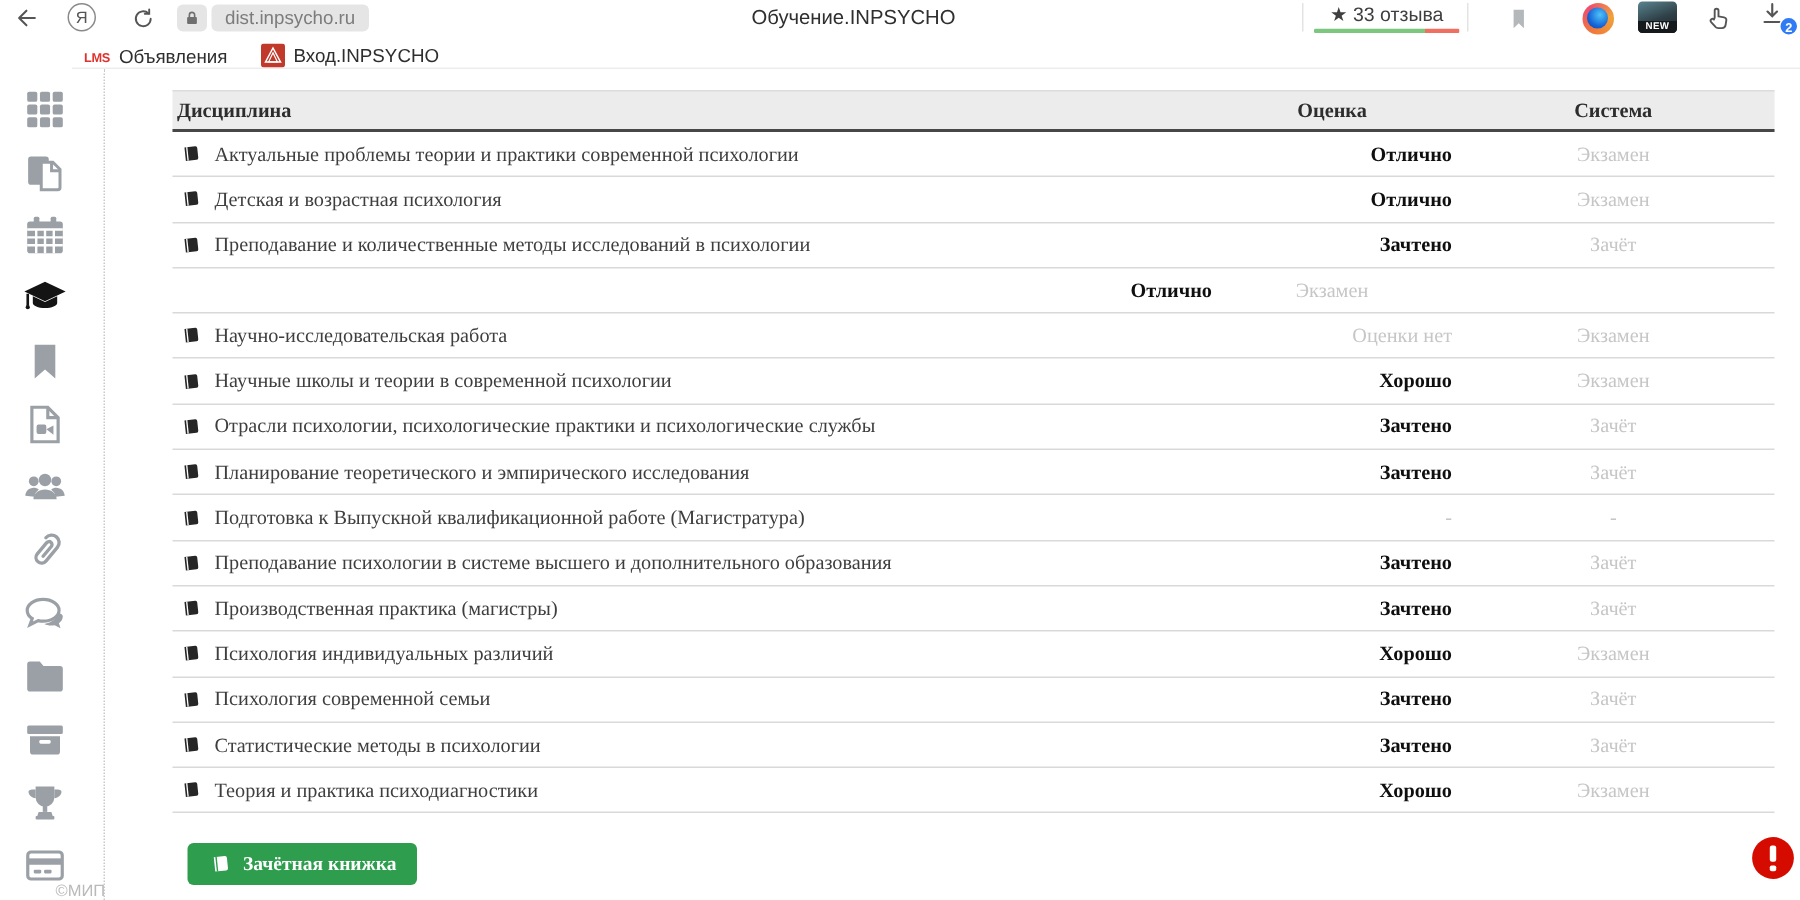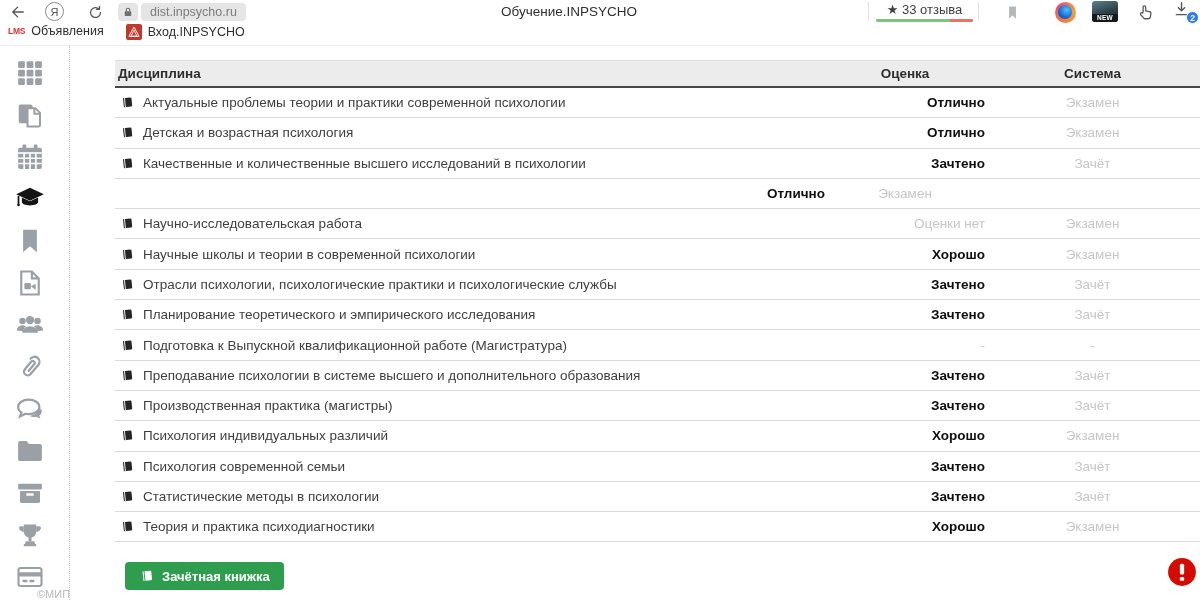--- a/index.html
+++ b/index.html
@@ -38,38 +38,38 @@
              display:flex; align-items:flex-end; justify-content:center; }
   .new-badge-text { font-size:6.5px; font-weight:700; color:#fff; background:#15191c;
                     width:100%; text-align:center; line-height:8px; letter-spacing:.3px; }
   .hand-btn { left:1134px; top:1px; width:22px; height:22px; }
   .dl-btn { left:1172px; top:0; width:24px; height:23px; position:absolute; }
   .dl-badge { position:absolute; right:-3px; bottom:-1px; width:13px; height:13px; border-radius:50%;
               background:#2f7bf5; color:#fff; font-size:8.5px; font-weight:700;
               display:flex; align-items:center; justify-content:center; border:1px solid #fff; }
 
   
-  .bookmarks-bar { height:22px; display:flex; align-items:flex-start; padding-left:8px;
-                   border-bottom:1px solid #ededed; background:#fff; }
+  .bookmarks-bar { height:22px; display:flex; align-items:flex-end; padding-left:8px;
+                   border-bottom:1px solid #ededed; background:#fff;margin-left:48px; }
   .bm-item { display:flex; align-items:center; cursor:pointer; }
   .lms-logo { color:#e0312e; font-weight:800; font-size:8.5px; letter-spacing:-0.2px; }
   .bm-label { font-size:12.5px; color:#2e2e2e; margin-left:6px; white-space:nowrap; }
   .bm-item + .bm-item { margin-left:22px; }
 
   
   .content { display:flex; height:554px; }
   .sidebar { position:relative; width:70px; border-right:1px dotted #c9c9c9;
              padding:11px 0 0 12px; display:flex; flex-direction:column; gap:10px; }
   .side-item { width:36px; height:32px; display:flex; align-items:center; justify-content:center;
                color:#9aa0a6; cursor:pointer; }
   .side-item.active { color:#141414; }
   .side-item svg { width:30px; height:30px; }
   .sidebar-footer { position:absolute; left:5px; bottom:1px; font-size:11px; color:#b9b9b9; }
 
-  .main { position:relative; flex:1; padding:14px 0 0 45px; }
+  .main { position:relative; flex:1; padding:14px 17px 0 45px;font-family:Liberation Serif, serif; }
 
   .thead, .trow { display:grid; grid-template-columns:1fr 160px 215px; align-items:center; }
   .thead { height:28px; background:#ececec; border-top:1px solid #dcdcdc;
            border-bottom:2px solid #474747; font-weight:700; font-size:13.5px; color:#2d2d2d; }
   .h-disc { padding-left:3px; }
   .h-grade, .h-system { text-align:center; }
   .trow { height:30.3px; border-bottom:1px solid #d9d9d9; font-size:13.5px; cursor:pointer; }
   .cell-disc { display:flex; align-items:center; gap:8px; color:#3e3e3e; padding-left:5px; }
   .book-ic { display:flex; color:#262626; }
   .book-ic svg { width:15px; height:15px; }
@@ -339,21 +339,21 @@
   <div class="trow">
     <div class="cell-disc">
       <span class="book-ic">
         <svg viewBox="0 0 24 24">
                   <g transform="rotate(-6 12 12)">
                     <path d="M5.5 4.5h11.5a2 2 0 0 1 2 2v10.5a2 2 0 0 1-2 2H5.5z" fill="currentColor"></path>
                     <path d="M7.9 4.5v14.5" stroke="#fff" stroke-width="1.4"></path>
                   </g>
                 </svg>
       </span>
-      <span>Качественные и количественные высшего исследований в психологии</span>
+      <span>Преподавание и количественные методы исследований в психологии</span>
     </div>
     <div class="cell-grade">Зачтено</div>
     <div class="cell-system">Зачёт</div>
   </div>
 
   <div class="trow">
     <div class="cell-grade">Отлично</div>
     <div class="cell-system">Экзамен</div>
   </div>
 

